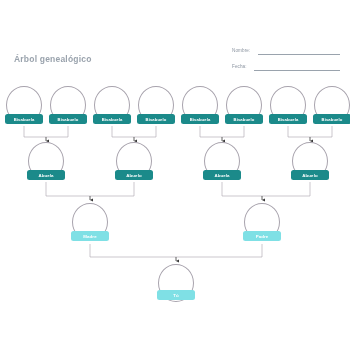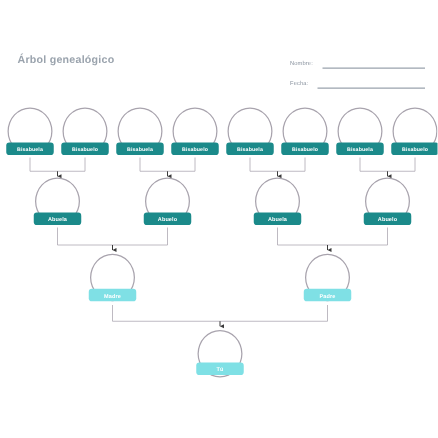--- a/index.html
+++ b/index.html
@@ -17,21 +17,21 @@
   #page {
     position: absolute;
     left: 0; top: 0;
     width: 350px;
     height: 350px;
     background: #ffffff;
   }
   #title {
     position: absolute;
     left: 14px;
-    top: 42px;
+    top: 54px;
     font-size: 8.5px;
     font-weight: bold;
     color: #9aa3ad;
     letter-spacing: 0.2px;
     white-space: nowrap;
   }
   .field {
     position: absolute;
     font-size: 4.6px;
     color: #8b94a0;

